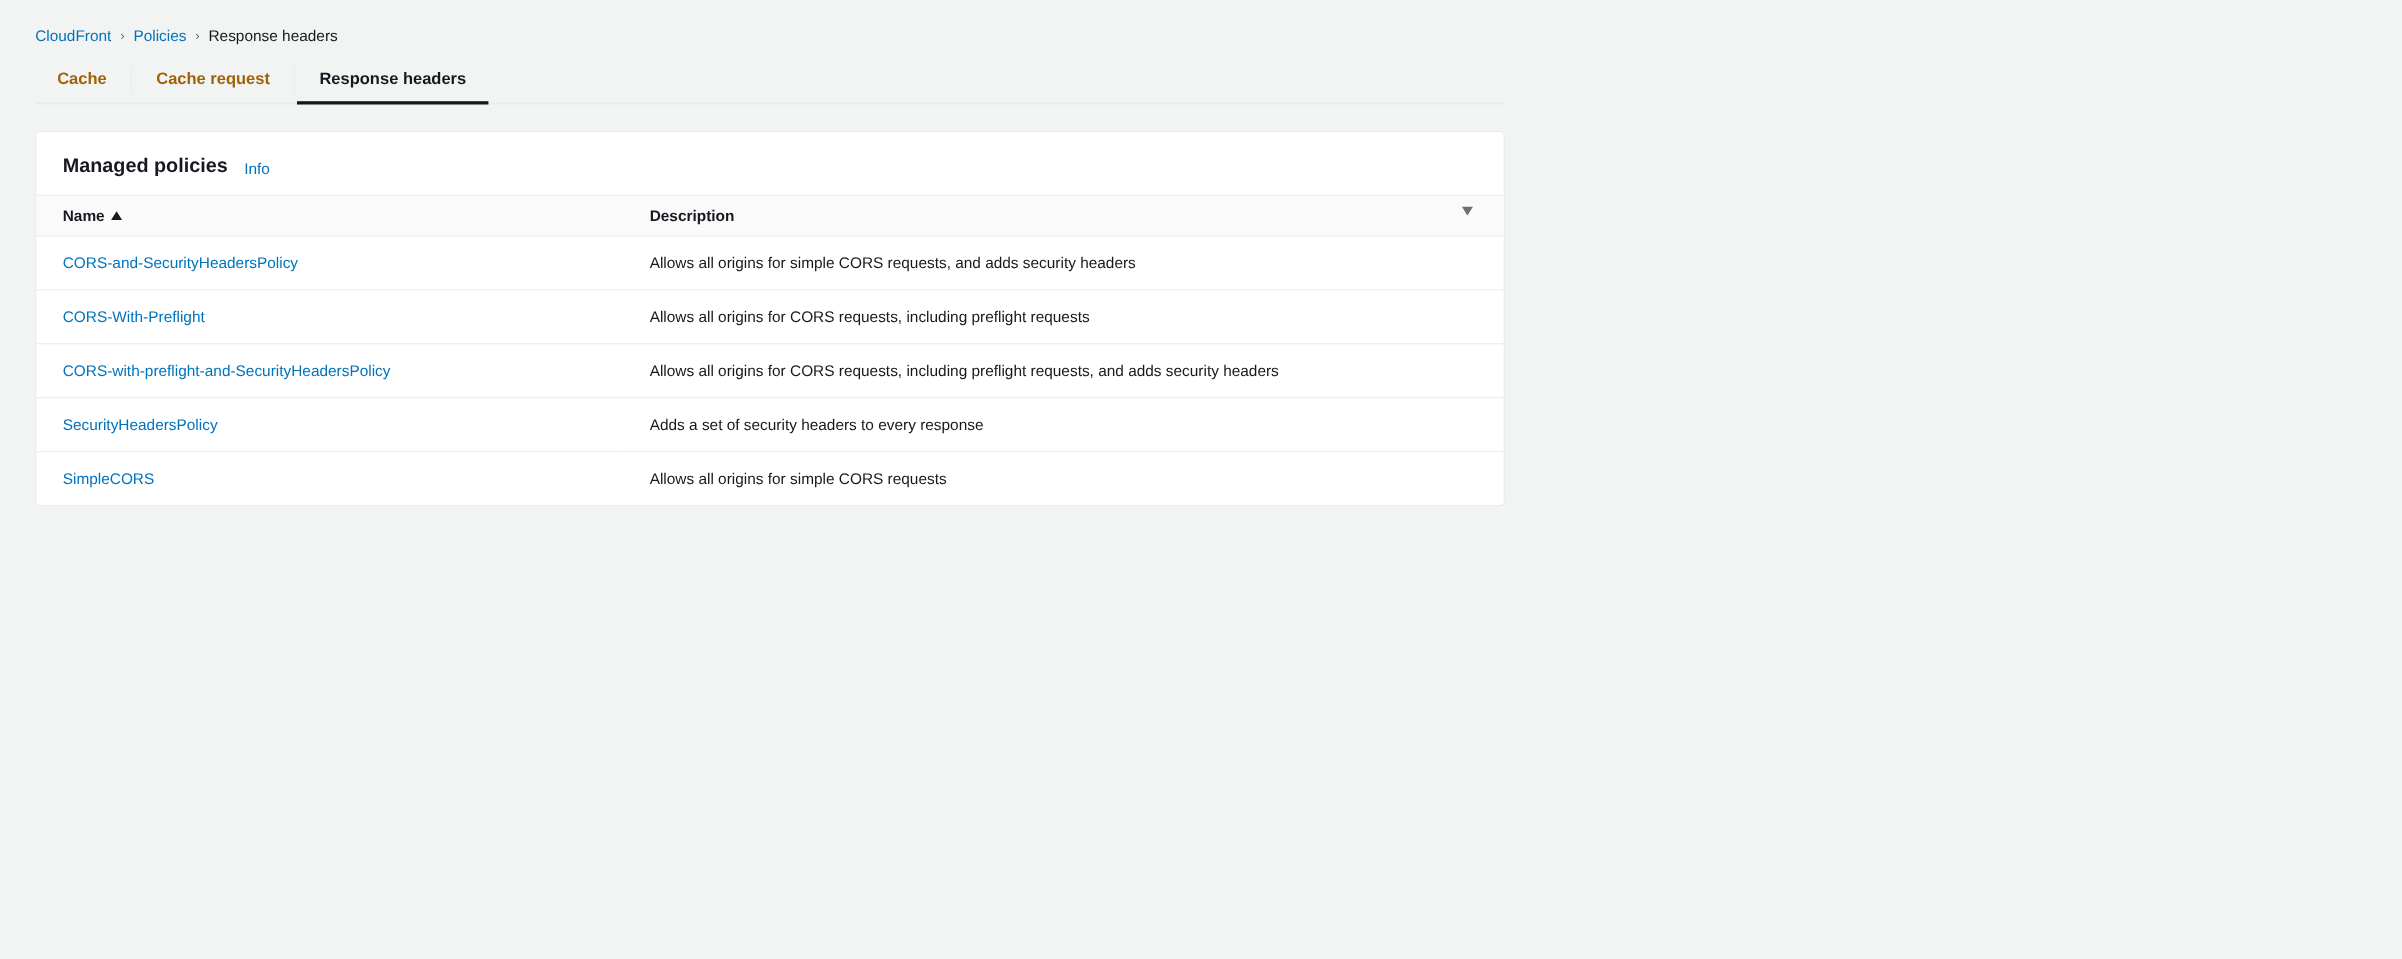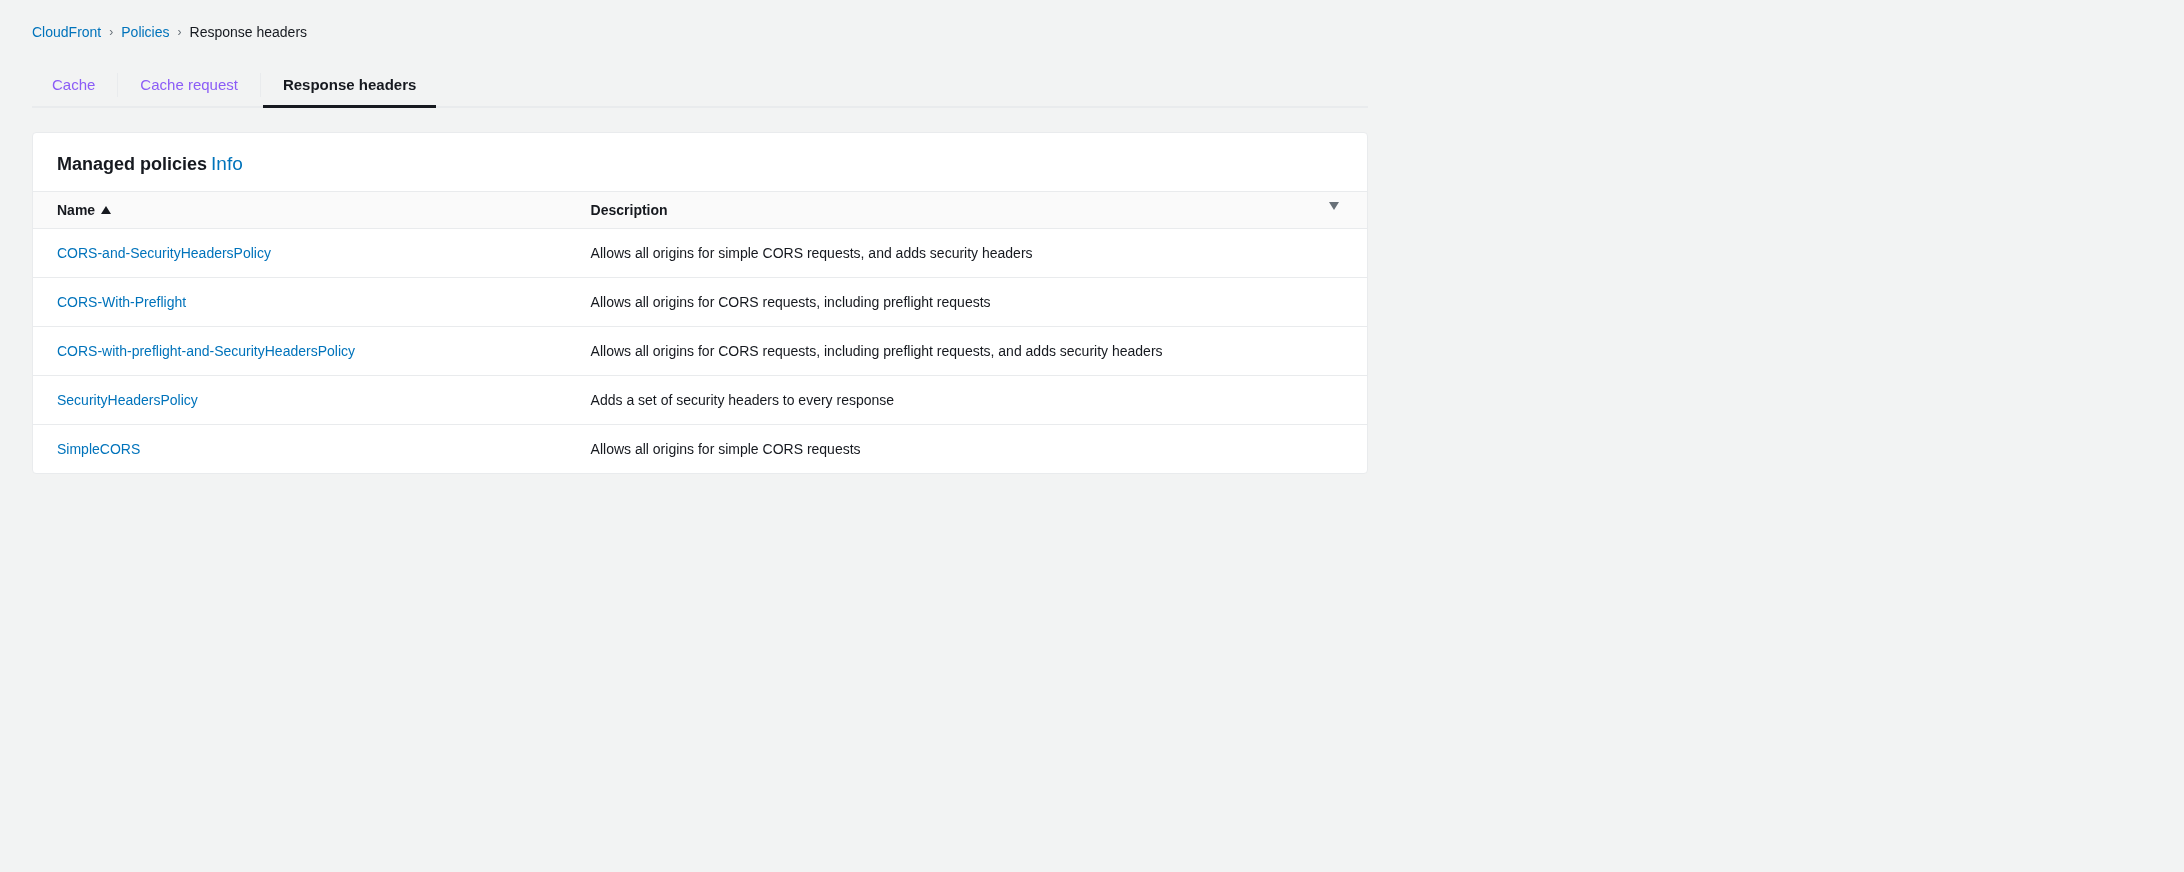--- a/index.html
+++ b/index.html
@@ -18,21 +18,21 @@
     .page-container {
       padding: 24px 32px;
       max-width: 1400px;
     }
 
     
     .breadcrumb {
       display: flex;
       align-items: center;
       gap: 8px;
-      margin-bottom: 24px;
+      margin-bottom: 11px;
       font-size: 14px;
     }
 
     .breadcrumb-link {
       color: #0073bb;
       text-decoration: none;
       cursor: pointer;
     }
 
     .breadcrumb-separator {
@@ -50,22 +50,22 @@
       align-items: flex-end;
       border-bottom: 2px solid #e9ebed;
       margin-bottom: 24px;
       gap: 0;
     }
 
     .tab {
       padding: 12px 20px;
       font-size: 15px;
       cursor: pointer;
-      color: #8b5cf6;
-      font-weight: 400;
+      color: #a16207;
+      font-weight: 700;
       border-bottom: 3px solid transparent;
       margin-bottom: -2px;
       white-space: nowrap;
       text-decoration: none;
       display: inline-block;
     }
 
     .tab.active {
       color: #16191f;
       border-bottom: 3px solid #16191f;
@@ -85,32 +85,32 @@
       background: #ffffff;
       border: 1px solid #e9ebed;
       border-radius: 4px;
       overflow: hidden;
     }
 
     .card-header {
       padding: 20px 24px 16px;
       display: flex;
       align-items: flex-end;
-      gap: 4px;
+      gap: 15px;
     }
 
     .card-title {
       font-size: 18px;
       font-weight: 700;
       color: #16191f;
     }
 
     .info-link {
       color: #0073bb;
-      font-size: 19px;
+      font-size: 14px;
       text-decoration: none;
       cursor: pointer;
     }
 
     
     .table {
       width: 100%;
       border-collapse: collapse;
     }
 

